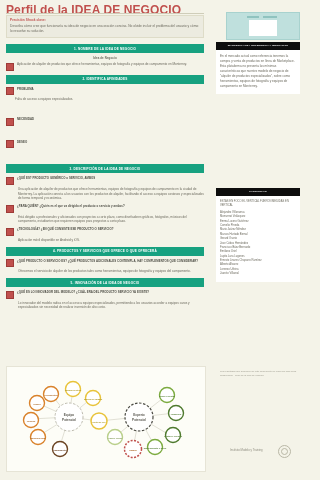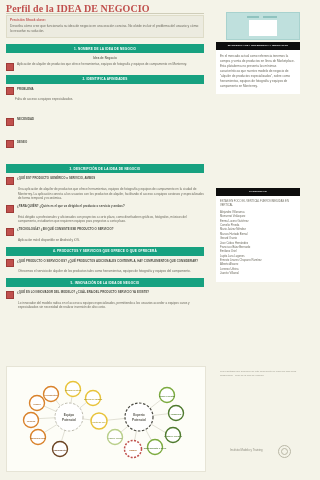--- a/index.html
+++ b/index.html
@@ -14,23 +14,22 @@
   
   .watermark{
     position:absolute;right:6px;top:2px;
     font-size:8px;font-weight:bold;color:#dedcc8;
     letter-spacing:.4px;
   }
 
   
   .doc-title{
     position:absolute;left:6px;top:3px;
-    font-size:10px;font-weight:bold;color:#c0504d;
+    font-size:12px;font-weight:bold;color:#c0504d;
     letter-spacing:.1px;
-    font-family:Liberation Serif, serif;
   }
   .title-rule{
     position:absolute;left:6px;top:13px;width:198px;height:1px;background:#cfcdb9;
   }
 
   
   .intro{
     position:absolute;left:6px;top:15px;width:198px;
     background:#ecebe0;border:.5px solid #dedcc8;
     padding:2px 3px 3px 3px;box-sizing:border-box;

